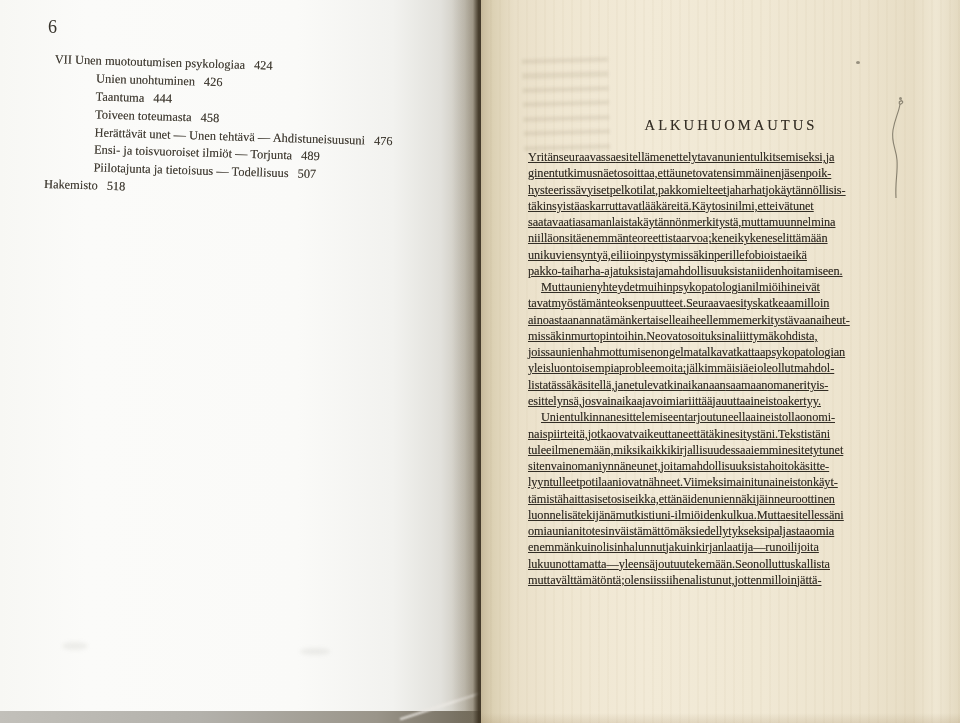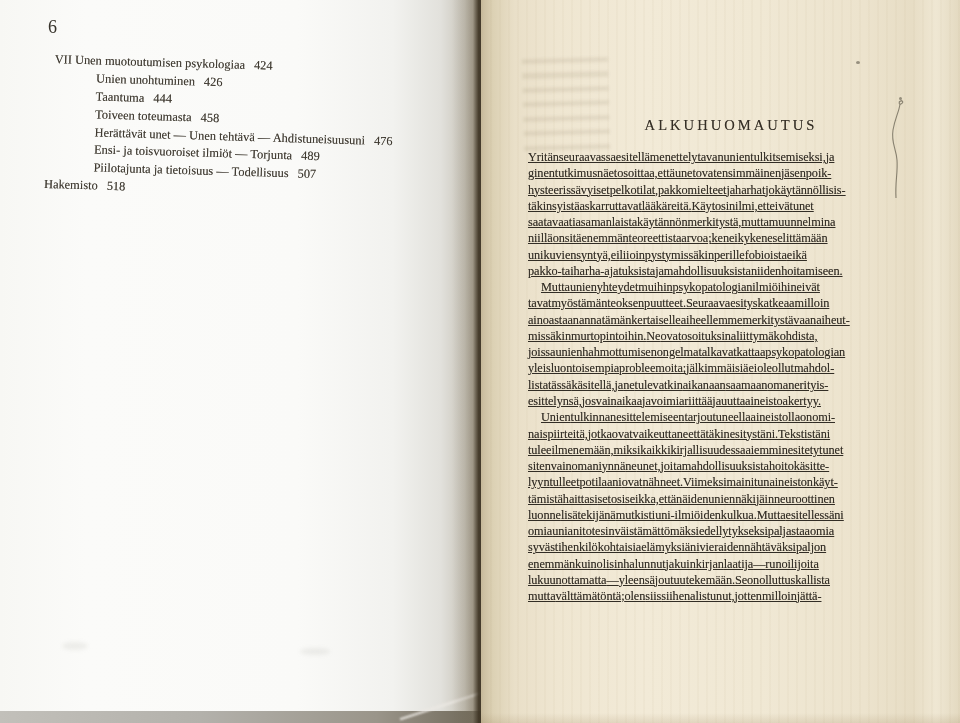--- a/index.html
+++ b/index.html
@@ -385,28 +385,20 @@
         <div class="bodyline">
           <span>omia</span>
           <span>uniani</span>
           <span>totesin</span>
           <span>väistämättömäksi</span>
           <span>edellytykseksi</span>
           <span>paljastaa</span>
           <span>omia</span>
         </div>
         <div class="bodyline">
-          <span>syvästi</span>
-          <span>henkilökohtaisia</span>
-          <span>elämyksiäni</span>
-          <span>vieraiden</span>
-          <span>nähtäväksi</span>
-          <span>paljon</span>
-        </div>
-        <div class="bodyline">
           <span>enemmän</span>
           <span>kuin</span>
           <span>olisin</span>
           <span>halunnut</span>
           <span>ja</span>
           <span>kuin</span>
           <span>kirjan</span>
           <span>laatija</span>
           <span>—</span>
           <span>runoilijoita</span>

